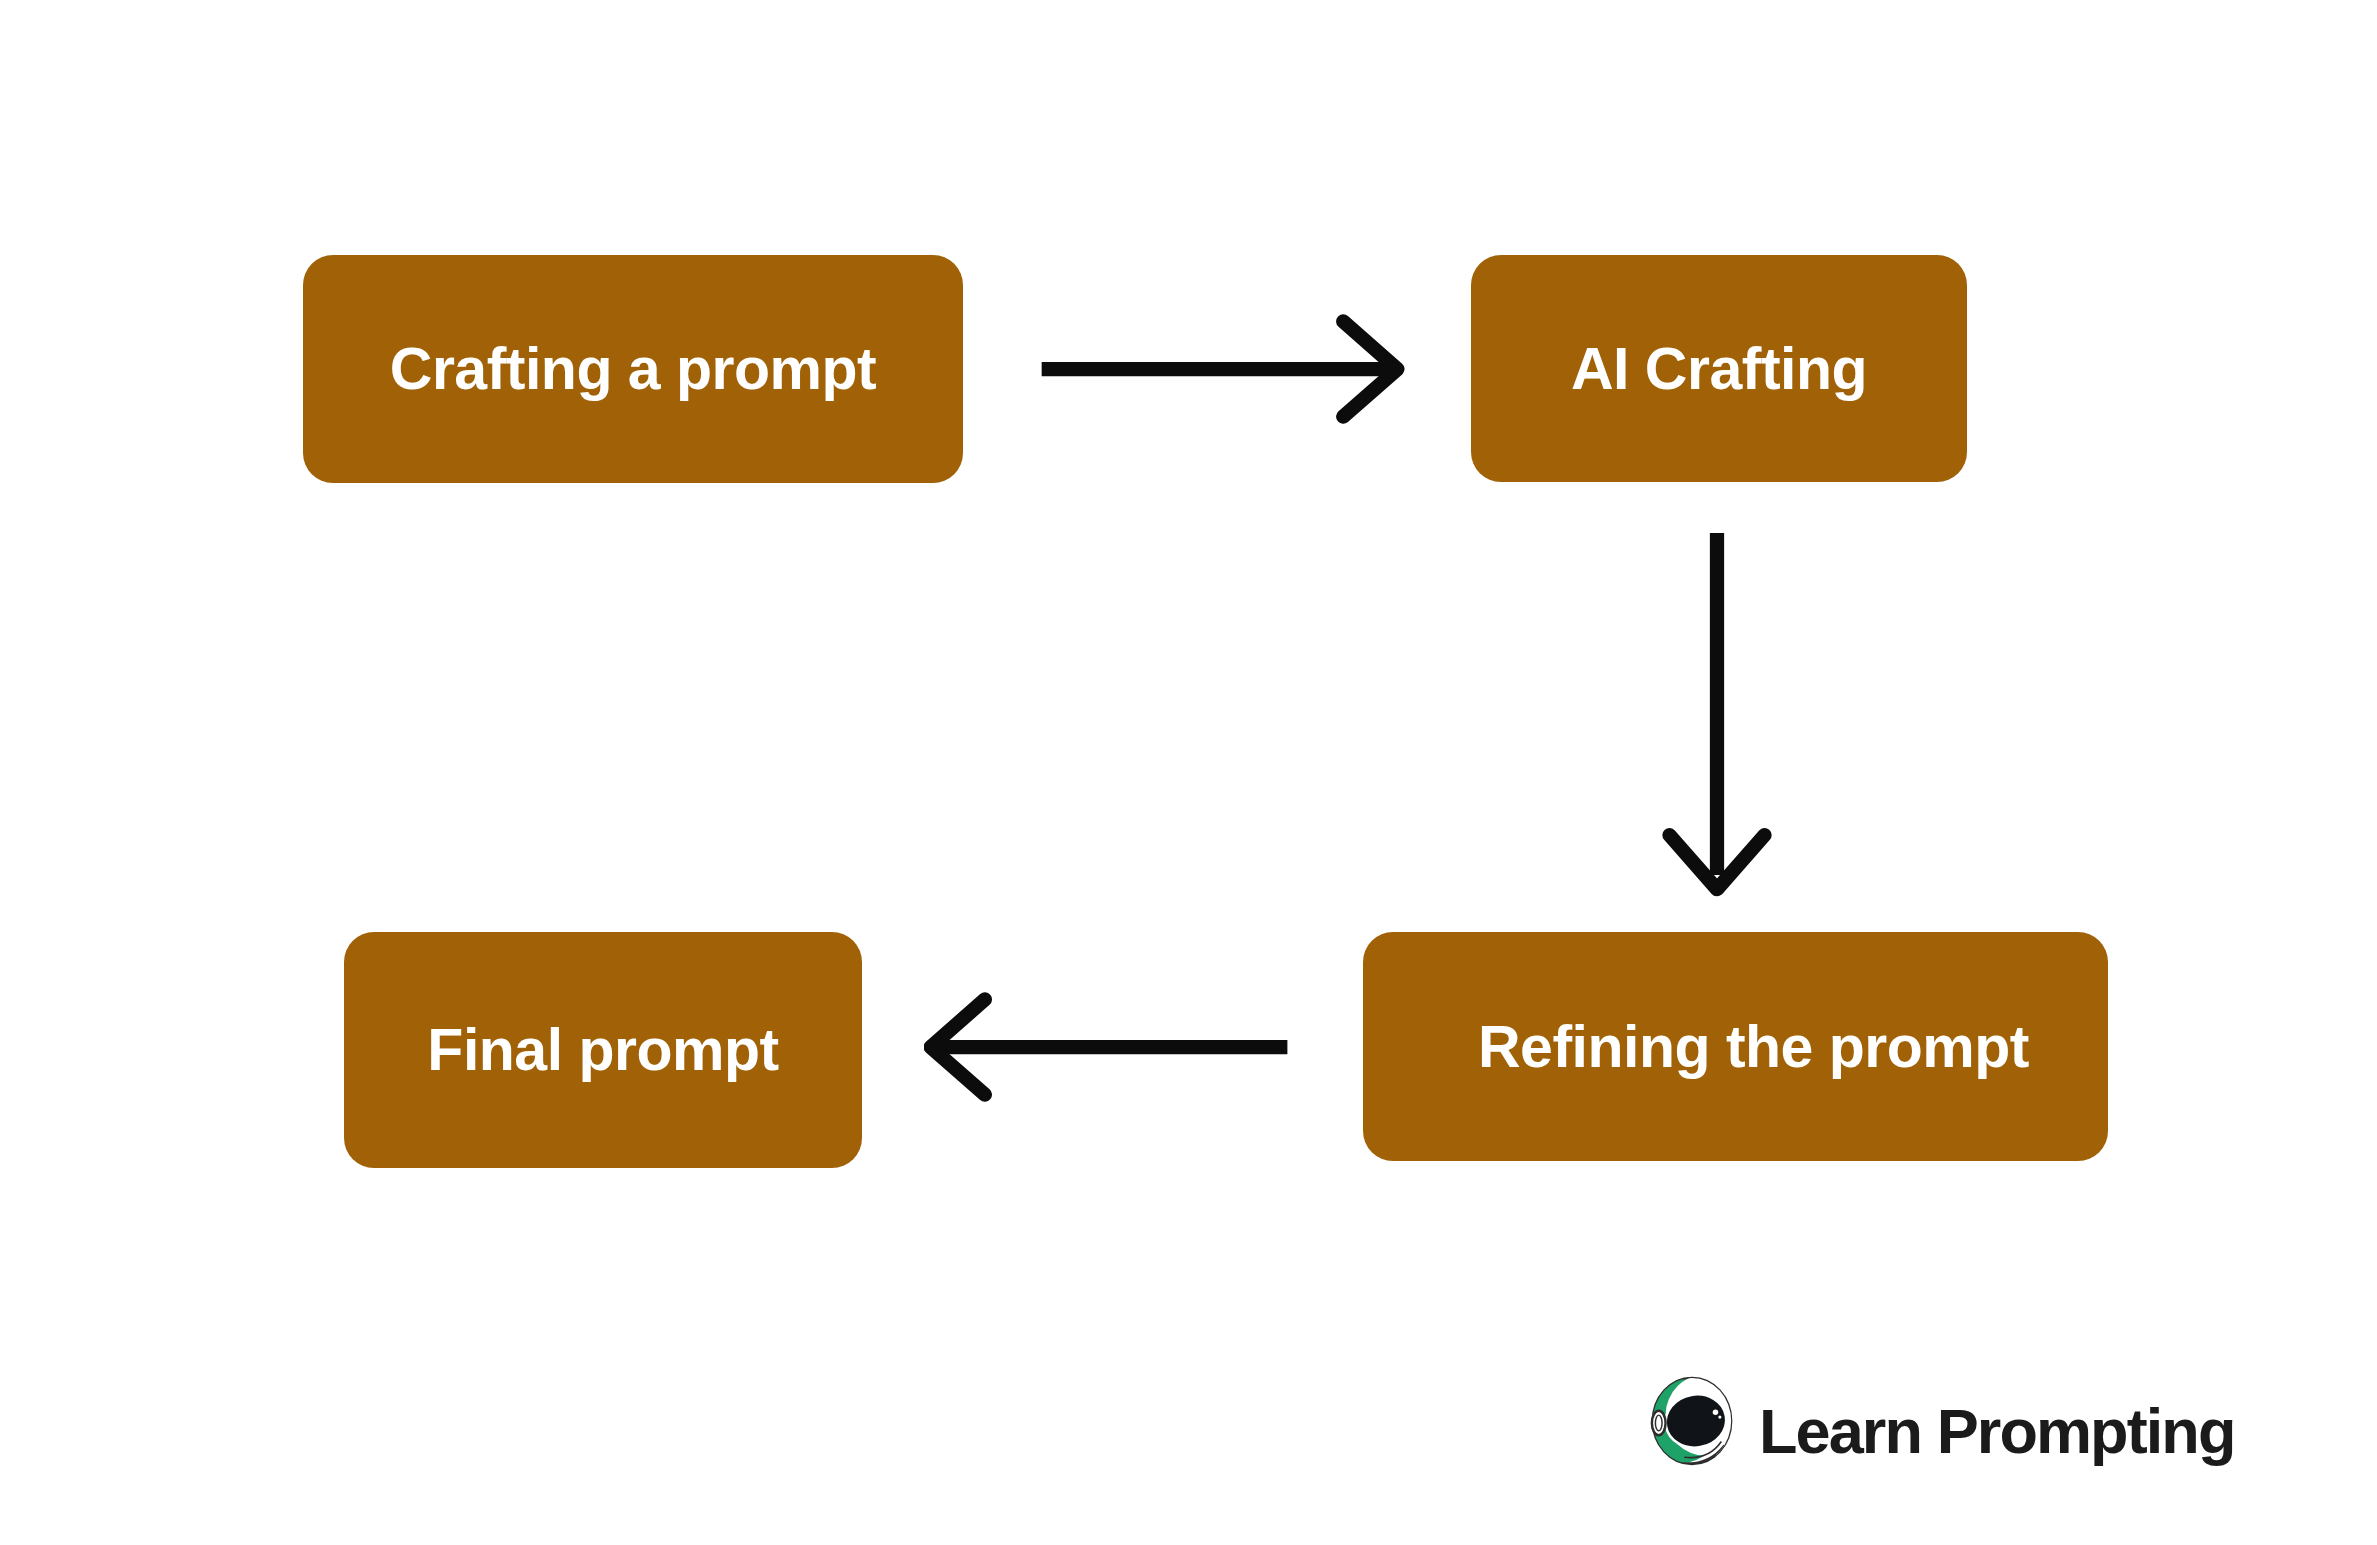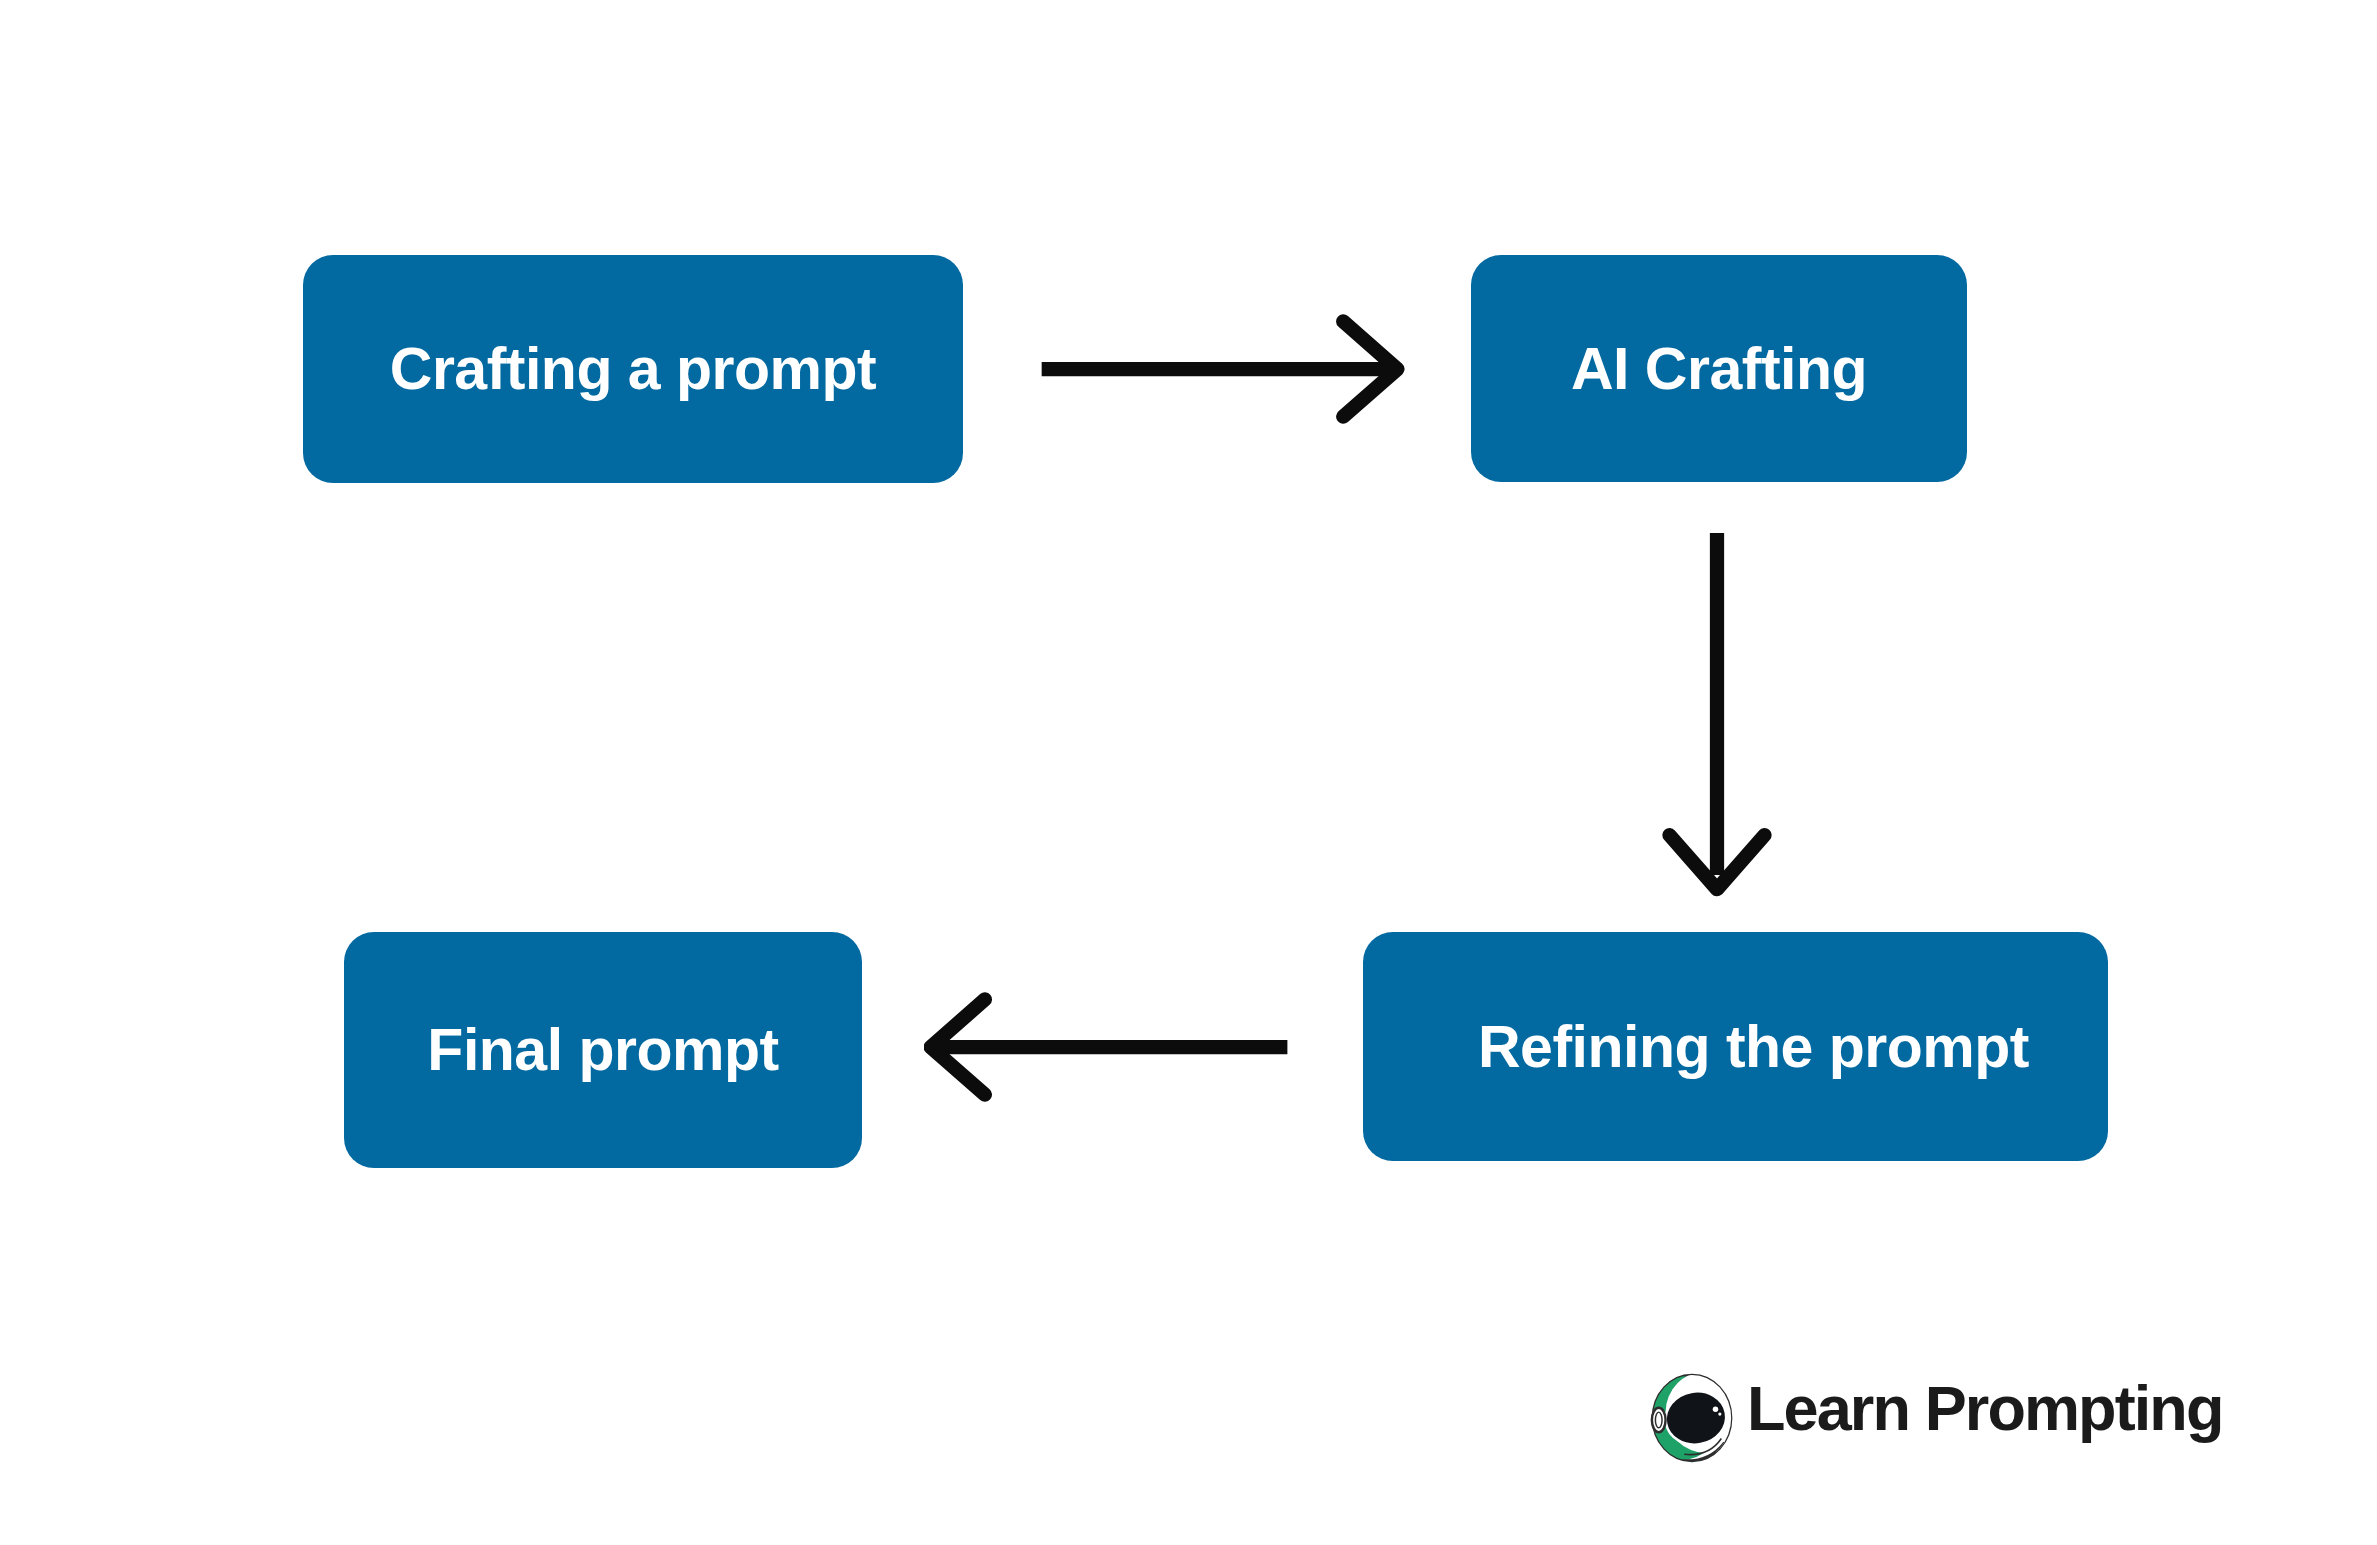--- a/index.html
+++ b/index.html
@@ -10,21 +10,21 @@
   }
   .canvas {
     position: relative;
     width: 2378px;
     height: 1546px;
     background: #ffffff;
     overflow: hidden;
   }
   .node {
     position: absolute;
-    background: #0369a1;
+    background: #a16207;
     border-radius: 30px;
     display: flex;
     align-items: center;
     justify-content: center;
   }
   .node-label {
     color: #ffffff;
     font-size: 59px;
     font-weight: 700;
     letter-spacing: -0.5px;
@@ -49,22 +49,22 @@
     stroke-linecap: round;
     stroke-linejoin: round;
   }
 
   .brand {
     position: absolute;
     left: 1650px;
     top: 1372px;
     height: 95px;
     display: flex;
-    align-items: flex-start;
-    gap: 13px;
+    align-items: flex-end;
+    gap: 25px;
   }
   .brand-name {
     color: #1B1B1B;
     font-size: 63px;
     font-weight: 700;
     letter-spacing: -1.9px;
     white-space: nowrap;
   }
 </style>
 </head>

